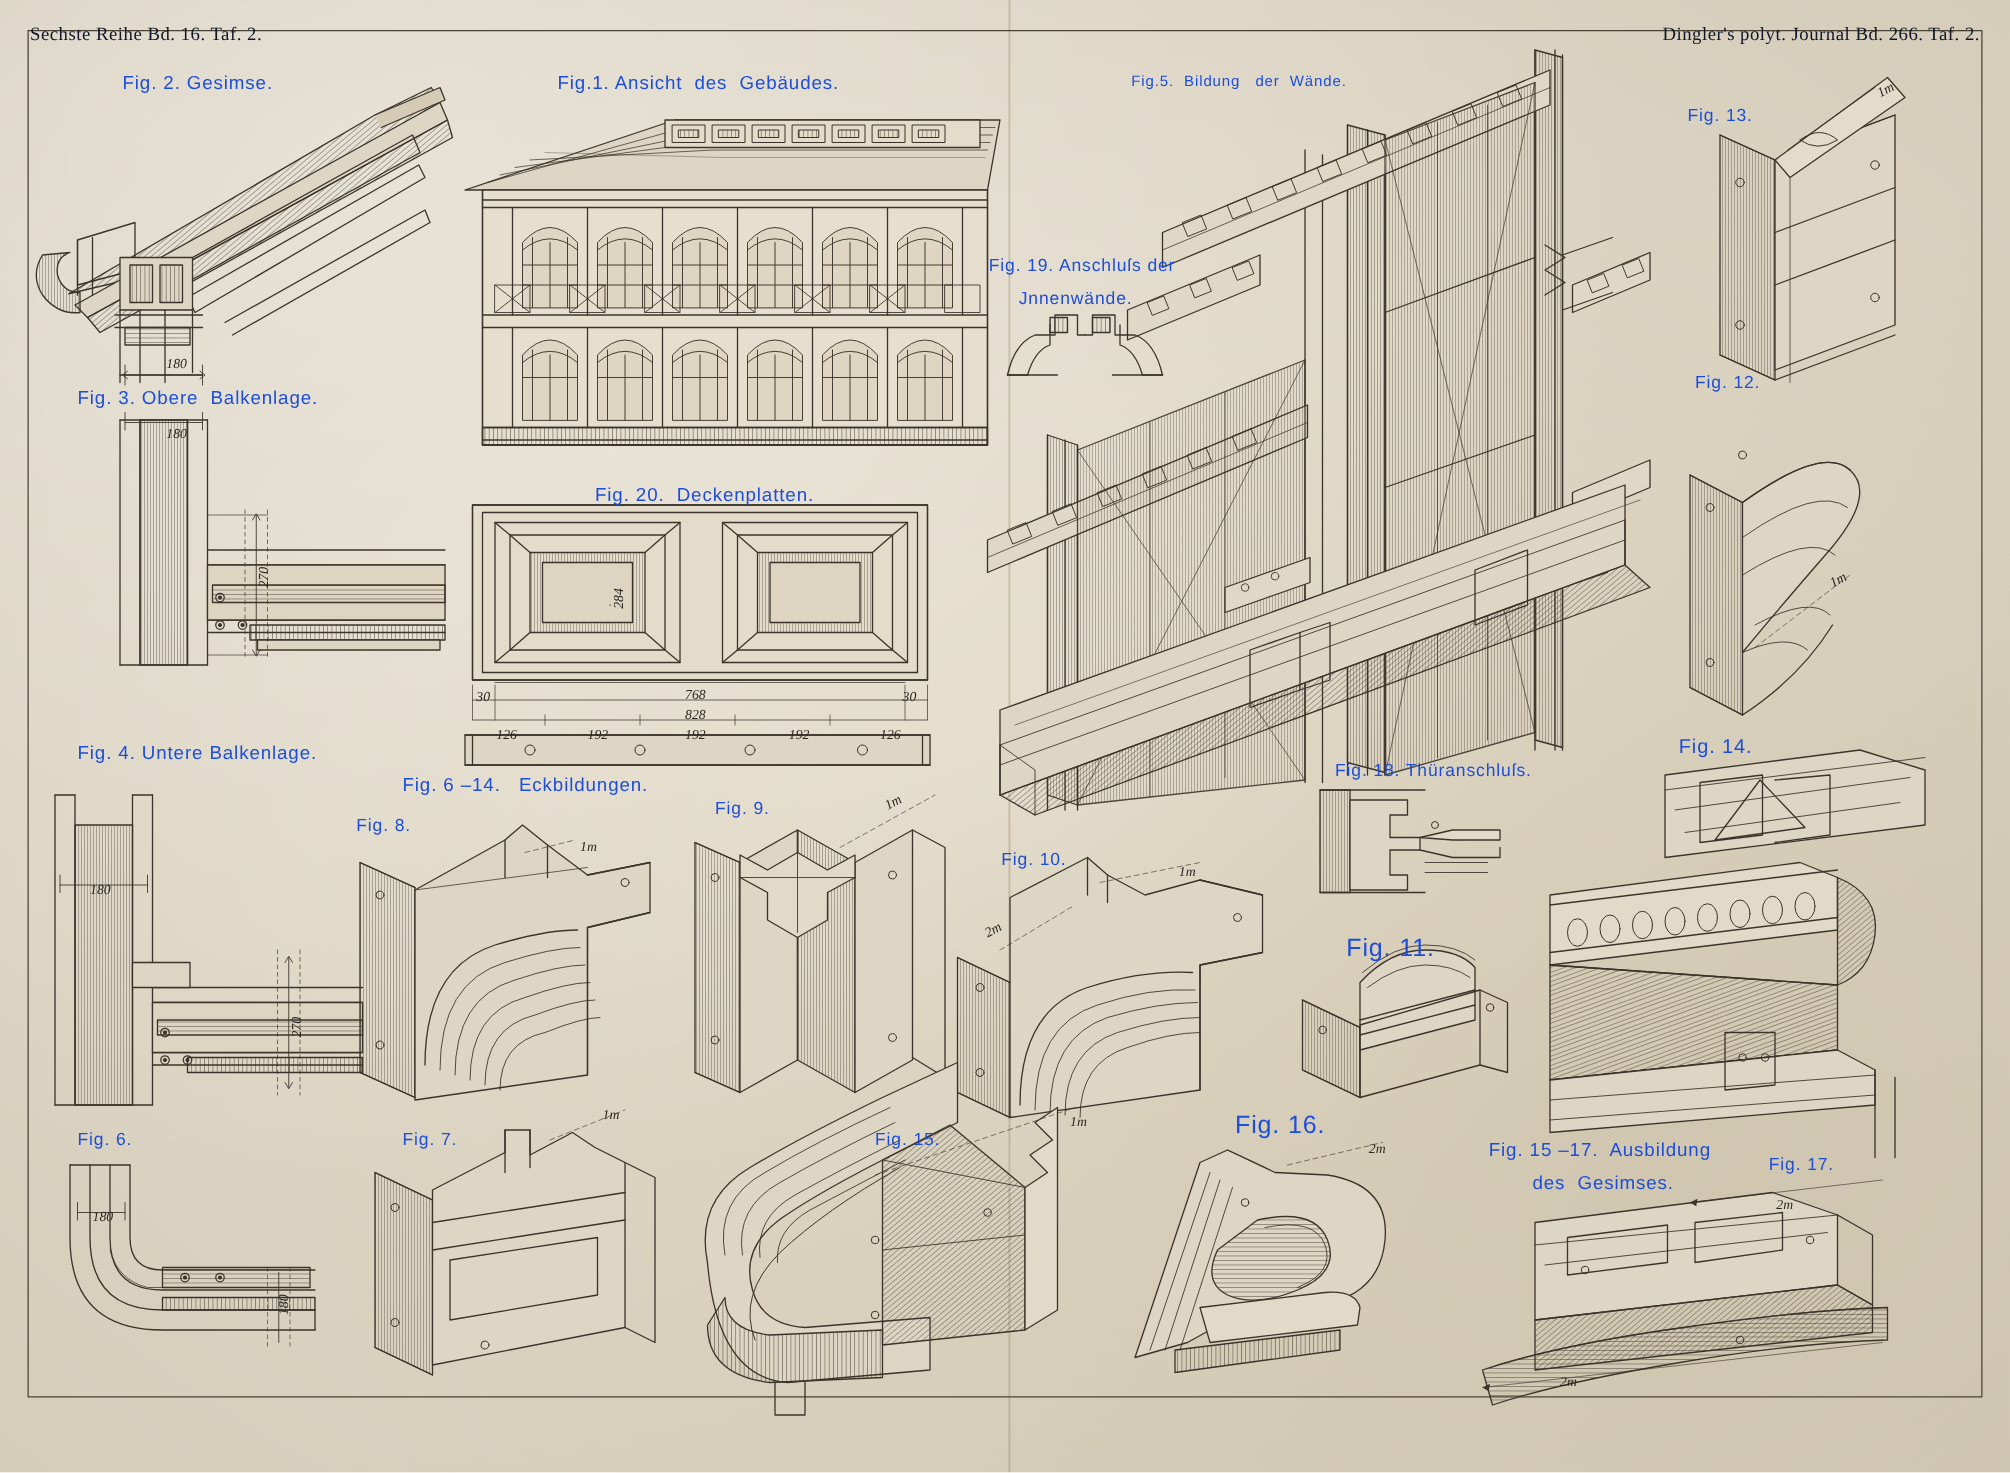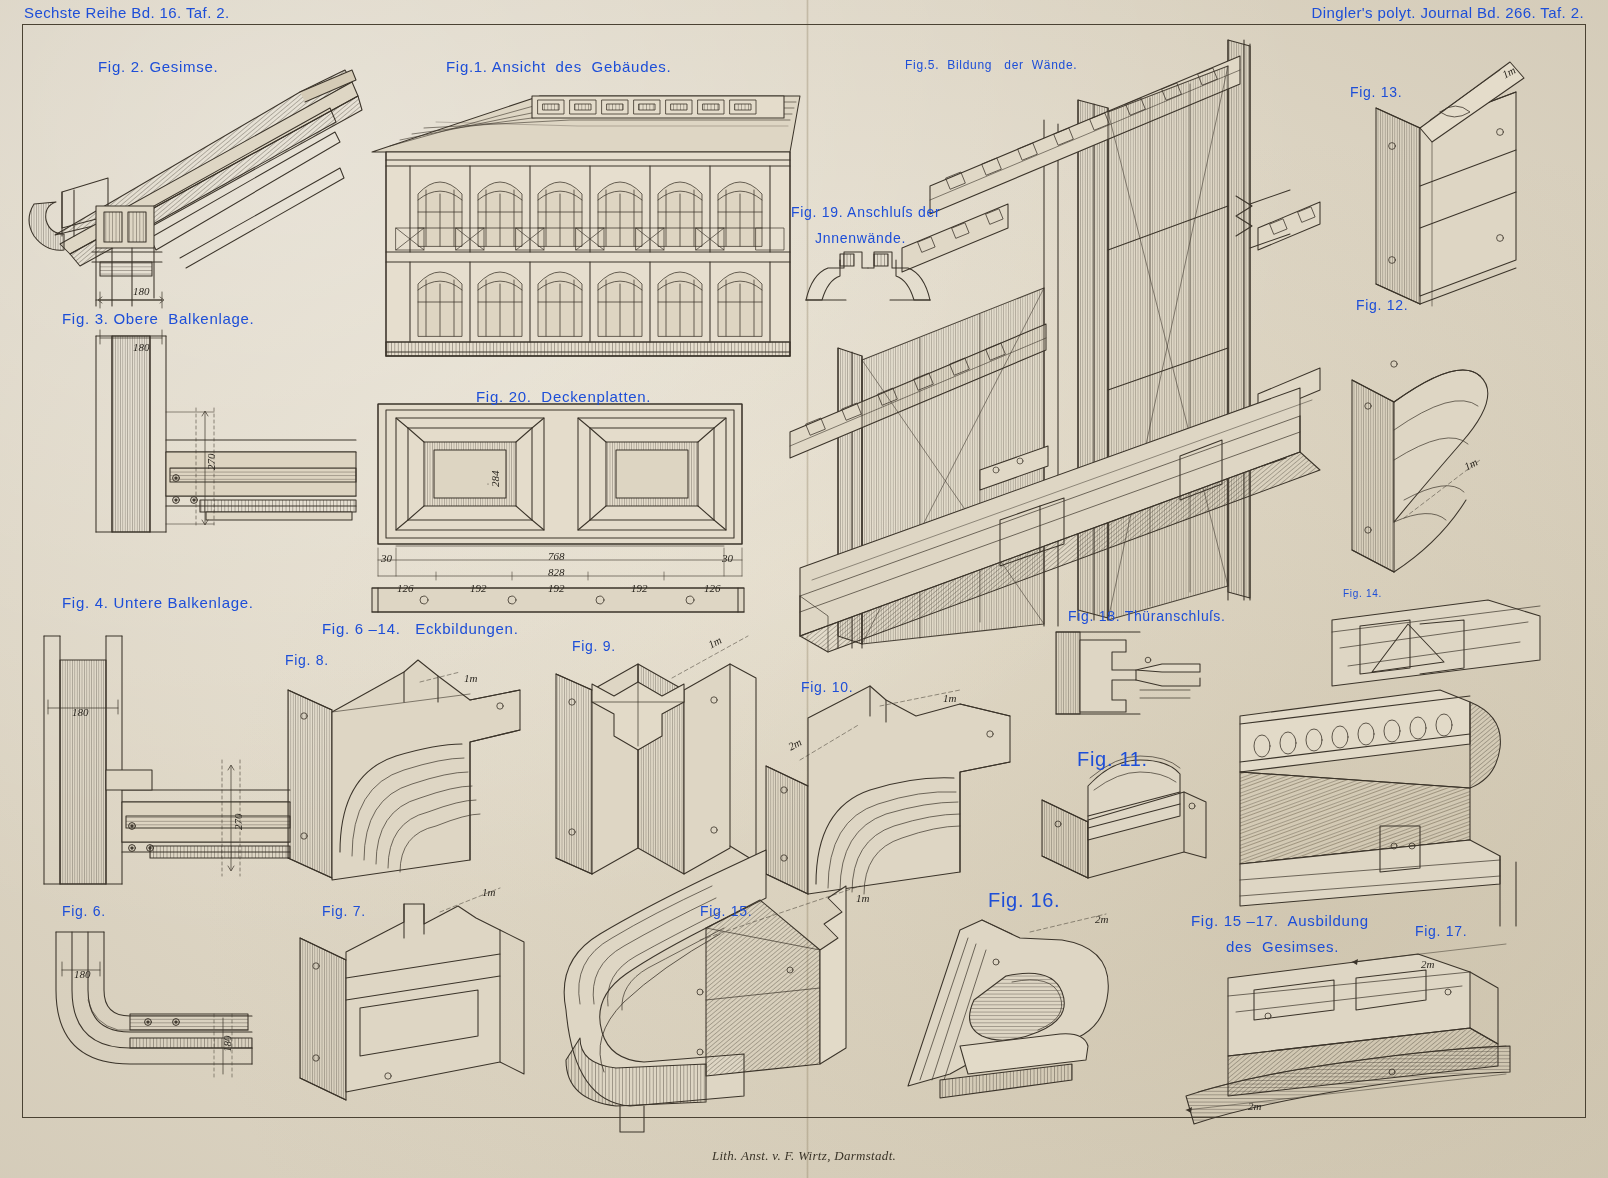--- a/index.html
+++ b/index.html
@@ -45,26 +45,27 @@
     left: 22px;
     top: 24px;
     width: 1562px;
     height: 1092px;
     border: 1.5px solid #4a4233;
     z-index: 4;
     pointer-events: none;
   }
   .hdr {
     position: absolute;
-    font-family: Liberation Sans, sans-serif;
+    font-family: Liberation Serif, serif;
     font-size: 15px;
-    color: #1d4ed8;
+    color: #0f172a;
     letter-spacing: 0.4px;
     white-space: nowrap;
     z-index: 6;
+    margin-top: 16px;
   }
   #hdr-left { left: 24px; top: 4px; }
   #hdr-right { right: 24px; top: 4px; }
   #footline {
     position: absolute;
     left: 0; right: 0;
     bottom: 14px;
     text-align: center;
     font-family: "Liberation Serif", serif;
     font-style: italic;
@@ -107,23 +108,20 @@
 <div id="plate">
 
   <div id="fold"></div>
   <div id="border"></div>
 
   <div class="hdr" id="hdr-left">
     <span>Sechste Reihe Bd. 16. Taf. 2.</span>
   </div>
   <div class="hdr" id="hdr-right">
     <span>Dingler's polyt. Journal Bd. 266. Taf. 2.</span>
-  </div>
-  <div id="footline">
-    <span>Lith. Anst. v. F. Wirtz, Darmstadt.</span>
   </div>
 
   <svg class="art" viewBox="0 0 1608 1178">
     <defs>
       <pattern id="hatchD" width="5" height="5" patternUnits="userSpaceOnUse" patternTransform="rotate(45)">
         <line x1="0" y1="0" x2="0" y2="5" stroke="#3b342a" stroke-width="0.8"></line>
       </pattern>
       <pattern id="hatchV" width="3.4" height="3.4" patternUnits="userSpaceOnUse">
         <line x1="0" y1="0" x2="0" y2="3.4" stroke="#3b342a" stroke-width="0.75"></line>
       </pattern>
@@ -759,21 +757,21 @@
       <div class="cap" style="left: 905px; top: 58px; font-size: 12px;">Fig.5.  Bildung   der  Wände.</div>
       <div class="cap" style="left: 1350px; top: 84px; font-size: 14px;">Fig. 13.</div>
       <div class="cap" style="left: 791px; top: 204px; font-size: 14px;">Fig. 19. Anschluſs der</div>
       <div class="cap" style="left: 815px; top: 230px; font-size: 14px;">Jnnenwände.</div>
       <div class="cap" style="left: 62px; top: 310px; font-size: 15px;">Fig. 3. Obere  Balkenlage.</div>
       <div class="cap" style="left: 1356px; top: 297px; font-size: 14px; text-align: right;">Fig. 12.</div>
       <div class="cap" style="left: 476px; top: 388px; font-size: 15px;">Fig. 20.  Deckenplatten.</div>
       <div class="cap" style="left: 62px; top: 594px; font-size: 15px;">Fig. 4. Untere Balkenlage.</div>
       <div class="cap" style="left: 322px; top: 620px; font-size: 15px;">Fig. 6 –14.   Eckbildungen.</div>
       <div class="cap" style="left: 1068px; top: 608px; font-size: 14px;">Fig. 18. Thüranschluſs.</div>
-      <div class="cap" style="left: 1343px; top: 588px; font-size: 10px;">Fig. 14.</div>
+      <div class="cap" style="left: 1343px; top: 588px; font-size: 16px;">Fig. 14.</div>
       <div class="cap" style="left: 285px; top: 652px; font-size: 14px;">Fig. 8.</div>
       <div class="cap" style="left: 572px; top: 638px; font-size: 14px;">Fig. 9.</div>
       <div class="cap" style="left: 801px; top: 679px; font-size: 14px;">Fig. 10.</div>
       <div class="cap" style="left: 1077px; top: 747px; font-size: 20px;">Fig. 11.</div>
       <div class="cap" style="left: 62px; top: 903px; font-size: 14px;">Fig. 6.</div>
       <div class="cap" style="left: 322px; top: 903px; font-size: 14px;">Fig. 7.</div>
       <div class="cap" style="left: 700px; top: 903px; font-size: 14px;">Fig. 15.</div>
       <div class="cap" style="left: 988px; top: 888px; font-size: 20px;">Fig. 16.</div>
       <div class="cap" style="left: 1191px; top: 912px; font-size: 15px;">Fig. 15 –17.  Ausbildung</div>
       <div class="cap" style="left: 1226px; top: 938px; font-size: 15px;">des  Gesimses.</div>

